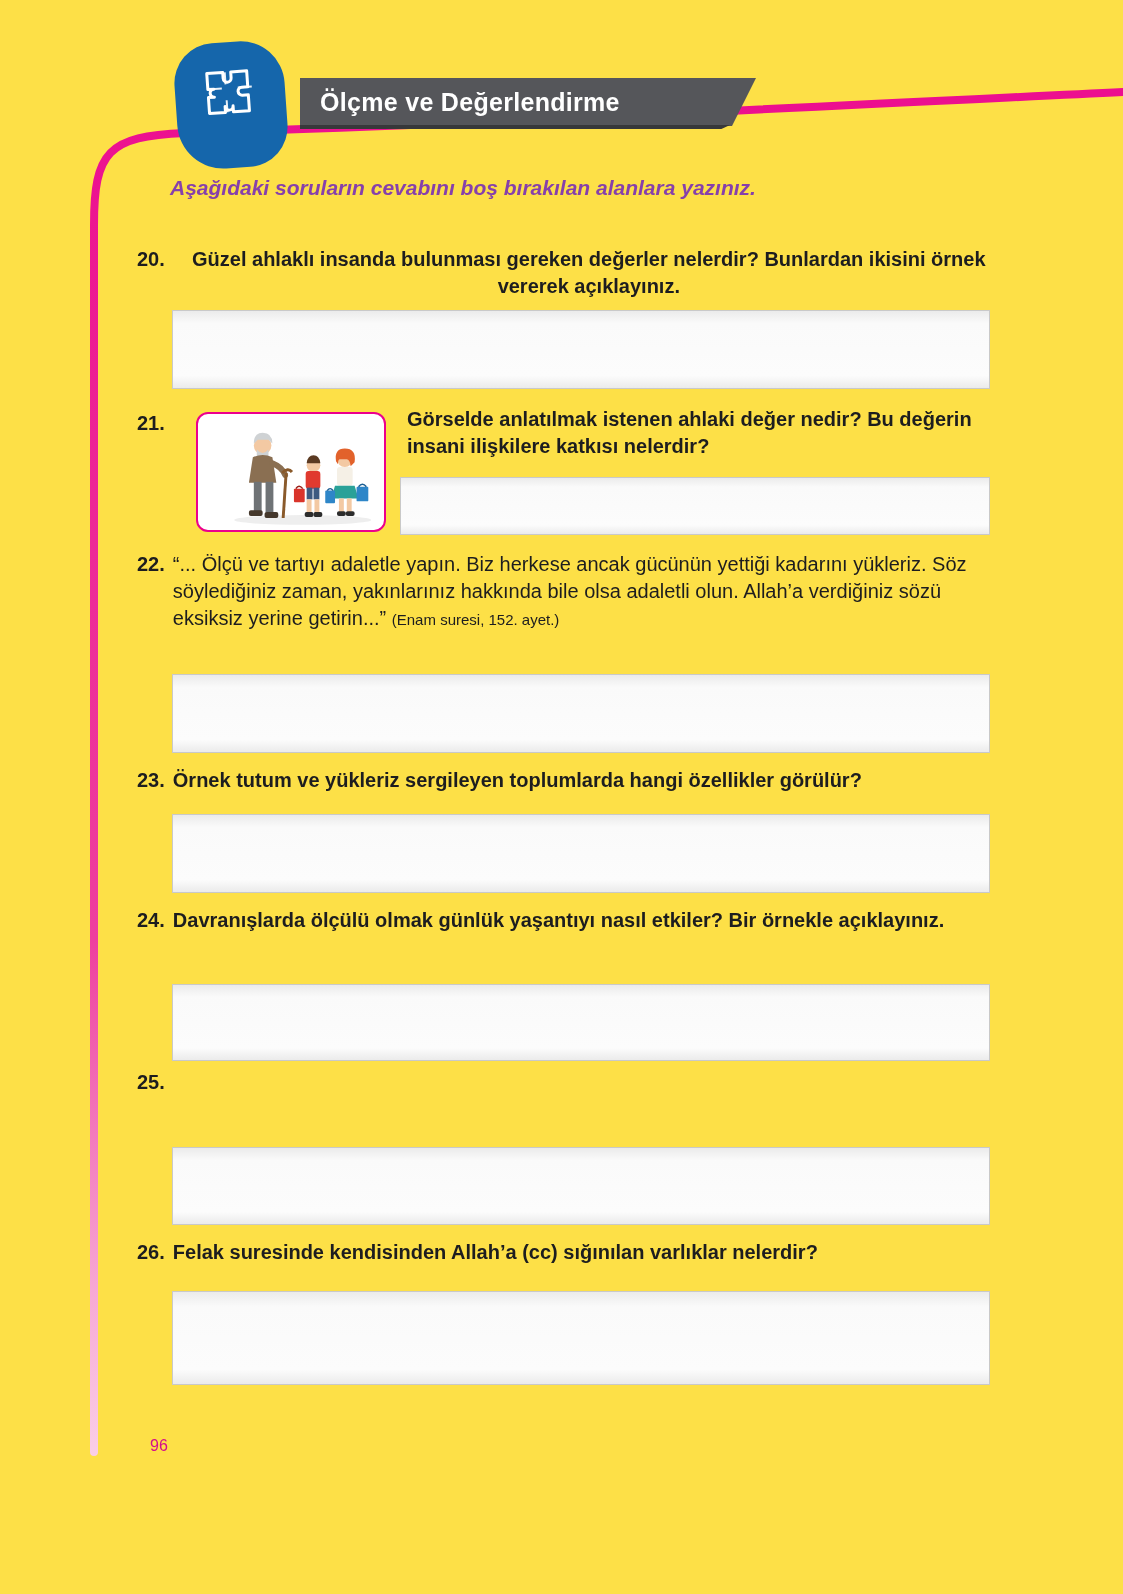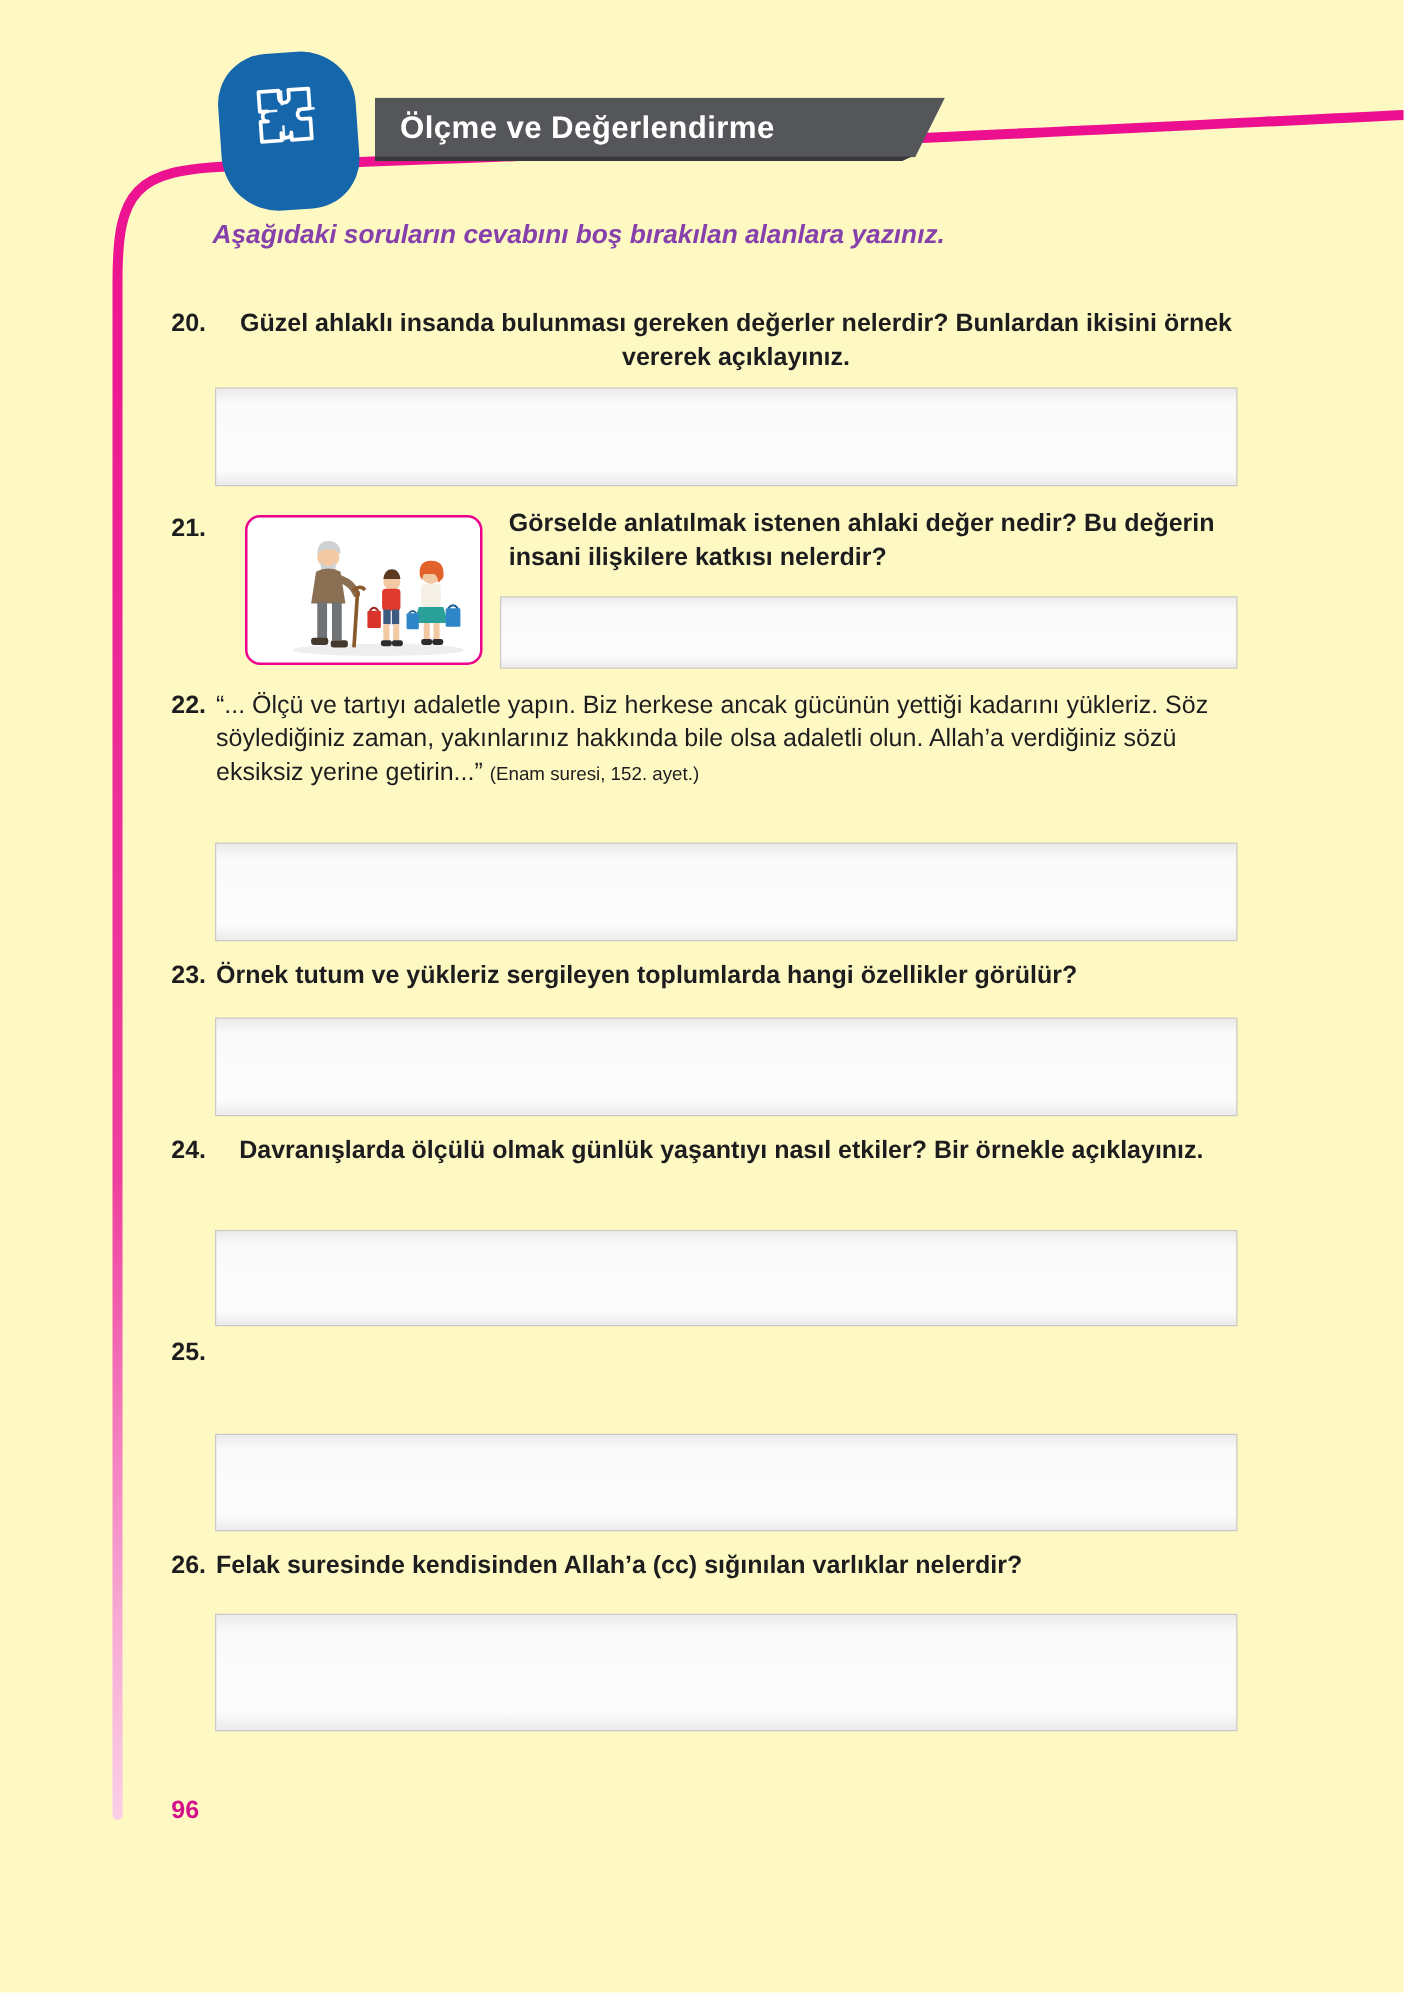--- a/index.html
+++ b/index.html
@@ -1,18 +1,18 @@
 <!DOCTYPE html>
 <html><head>
 <meta charset="utf-8">
 <style>
   * { margin:0; padding:0; box-sizing:border-box; }
   html,body { background:#ffffff; }
   body { font-family:"Liberation Sans","DejaVu Sans",sans-serif; color:#1d1d1f; }
-  .page { position:relative; width:1123px; height:1594px; background:#fef9c3; overflow:hidden; margin:0 auto; }
+  .page { position:relative; width:1123px; height:1594px; background:#fde047; overflow:hidden; margin:0 auto; }
   .abs { position:absolute; }
 
   
   .pink-frame { position:absolute; left:0; top:0; z-index:1; pointer-events:none; }
 
   
   .blue-badge {
     position:absolute; left:176px; top:42px; width:110px; height:126px;
     background:#1566ab; border-radius:40px 44px 40px 46px;
     transform:rotate(-4deg); z-index:3;
@@ -49,21 +49,21 @@
     background:linear-gradient(180deg,#ebebeb 0%,#fafafa 16%,#fcfcfc 84%,#ebebeb 100%);
   }
 
   
   .pic-box {
     position:absolute; left:196px; top:412px; width:190px; height:120px;
     border:2px solid #ec008c; border-radius:12px; background:#fff; z-index:4;
     display:flex; align-items:center; justify-content:center; overflow:hidden;
   }
 
-  .page-number { position:absolute; left:137px; top:1437px; color:#d40f8c; font-size:20px; font-weight:bold; z-index:4; }
+  .page-number { position:absolute; left:150px; top:1437px; color:#d40f8c; font-size:16px; font-weight:normal; z-index:4; }
 </style>
 </head>
 <body>
 
 <div class="page">
 
   <svg class="pink-frame" width="1123" height="1594" viewBox="0 0 1123 1594">
     <defs>
       <linearGradient id="pinkfade" gradientUnits="userSpaceOnUse" x1="0" y1="100" x2="0" y2="1500">
         <stop offset="0" stop-color="#ec0f8f"></stop>
@@ -165,21 +165,21 @@
   </div>
   <div class="answer-box" style="top:674px; height:79px;"></div>
 
   <div class="q" style="top:767px; width:888px;">
     <span class="qnum">23.</span>
     <span class="qgap"></span>
     <p class="qtext" style="width:832px;">Örnek tutum ve yükleriz sergileyen toplumlarda hangi özellikler görülür?</p>
   </div>
   <div class="answer-box" style="top:814px; height:79px;"></div>
 
-  <div class="q" style="top:907px; width:888px;text-align:right;">
+  <div class="q" style="top:907px; width:888px;">
     <span class="qnum">24.</span>
     <span class="qgap"></span>
     <p class="qtext" style="width:790px;">Davranışlarda ölçülü olmak günlük yaşantıyı nasıl etkiler? Bir örnekle açıklayınız.</p>
   </div>
   <div class="answer-box" style="top:984px; height:77px;"></div>
 
   <div class="q" style="top:1069px; width:888px;">
     <span class="qnum">25.</span>
     <span class="qgap"></span>
   </div>

